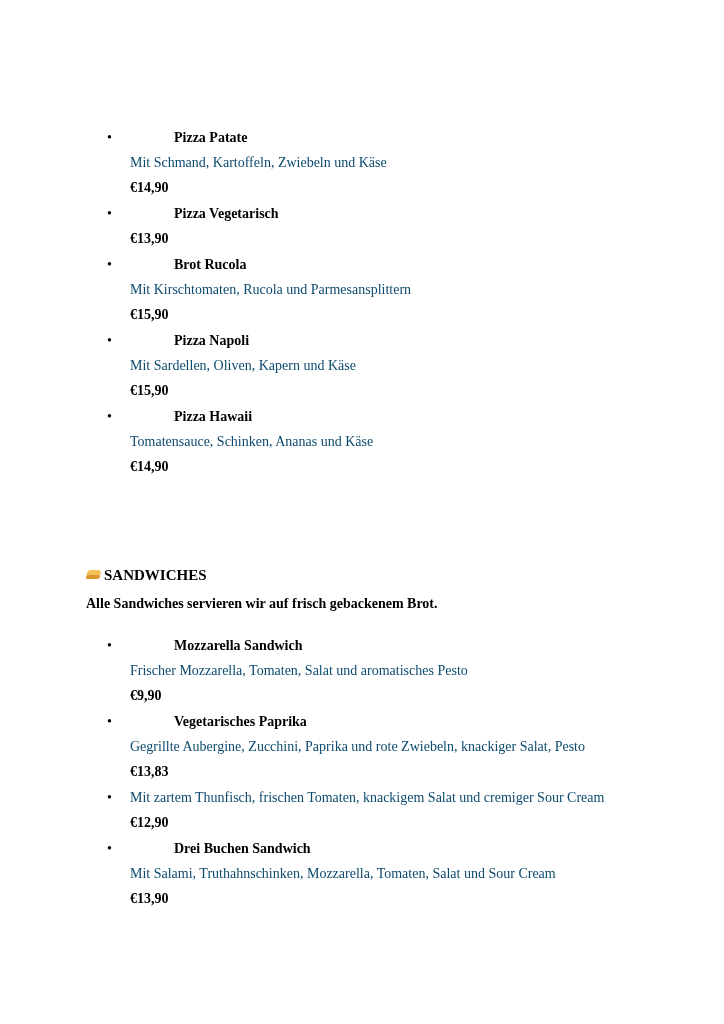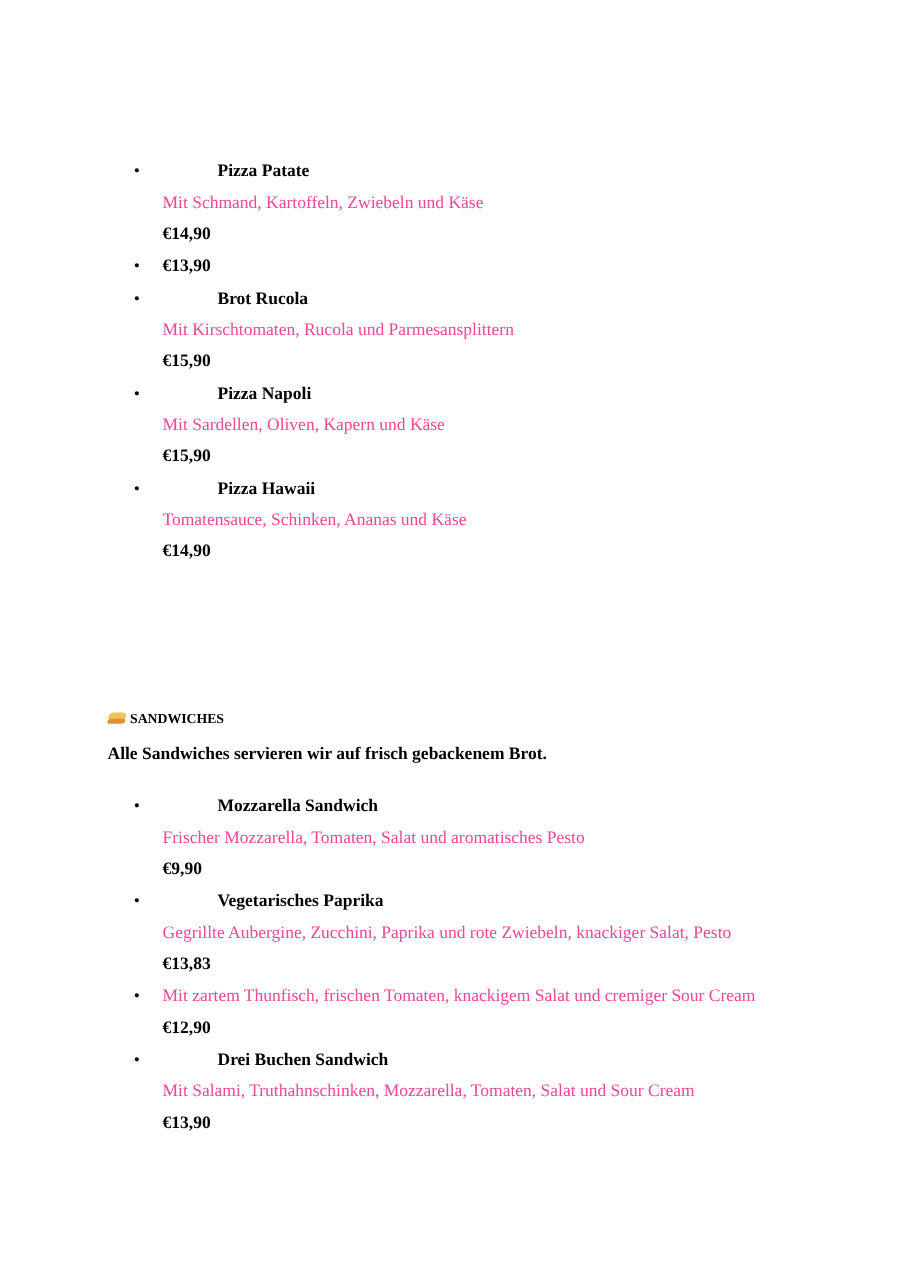--- a/index.html
+++ b/index.html
@@ -3,23 +3,23 @@
 <meta charset="utf-8">
 <style>
   html, body { margin: 0; padding: 0; background: #ffffff; }
   body { width: 724px; height: 1024px; position: relative; overflow: hidden;
          font-family: "Liberation Serif", "DejaVu Serif", serif; color: #000; }
   .page { position: absolute; left: 0; top: 0; width: 724px; height: 1024px; }
   ul.menu { list-style: none; margin: 0; padding: 0; position: absolute; left: 0; width: 724px; }
   li.item { position: relative; padding-left: 130px; }
   li.item .bullet { position: absolute; left: 107px; top: 0; font-size: 14px; line-height: 25px; }
   .name { font-weight: bold; font-size: 14px; line-height: 25px; height: 25px; white-space: nowrap; margin-left: 44px; }
-  .desc { font-size: 14px; line-height: 25px; height: 25px; white-space: nowrap; color: #ec4899; }
+  .desc { font-size: 14px; line-height: 25px; height: 25px; white-space: nowrap; color: #0c4a6e; }
   .price { font-weight: bold; font-size: 14px; line-height: 25px; height: 26px; white-space: nowrap; }
-  .section-head { position: absolute; left: 86px; top: 564px; font-weight: bold; font-size: 11px; line-height: 22px;
+  .section-head { position: absolute; left: 86px; top: 564px; font-weight: bold; font-size: 15px; line-height: 22px;
                   display: flex; align-items: center; white-space: nowrap; }
   .sandwich-icon { width: 16px; height: 10px; margin-right: 2px; position: relative; display: inline-block; }
   .sandwich-icon .top { position: absolute; left: 1px; top: 0; width: 14px; height: 6px; background: #f2c15a;
                         border-radius: 3px 4px 2px 2px; transform: skewX(-20deg); }
   .sandwich-icon .bottom { position: absolute; left: 0; top: 5px; width: 14px; height: 4px; background: #d8962c;
                            border-radius: 2px; transform: skewX(-20deg); }
   .section-sub { position: absolute; left: 86px; top: 593px; font-weight: bold; font-size: 14px; line-height: 22px; white-space: nowrap; }
 </style>
 </head>
 <body>
@@ -28,20 +28,21 @@
 
   <ul class="menu" style="top:125px;">
     <li class="item">
       <span class="bullet">•</span>
       <div class="name">Pizza Patate</div>
       <div class="desc">Mit Schmand, Kartoffeln, Zwiebeln und Käse</div>
       <div class="price">€14,90</div>
     </li>
     <li class="item">
       <span class="bullet">•</span>
+      <div class="name">Pizza Vegetarisch</div>
       <div class="price">€13,90</div>
     </li>
     <li class="item">
       <span class="bullet">•</span>
       <div class="name">Brot Rucola</div>
       <div class="desc">Mit Kirschtomaten, Rucola und Parmesansplittern</div>
       <div class="price">€15,90</div>
     </li>
     <li class="item">
       <span class="bullet">•</span>

